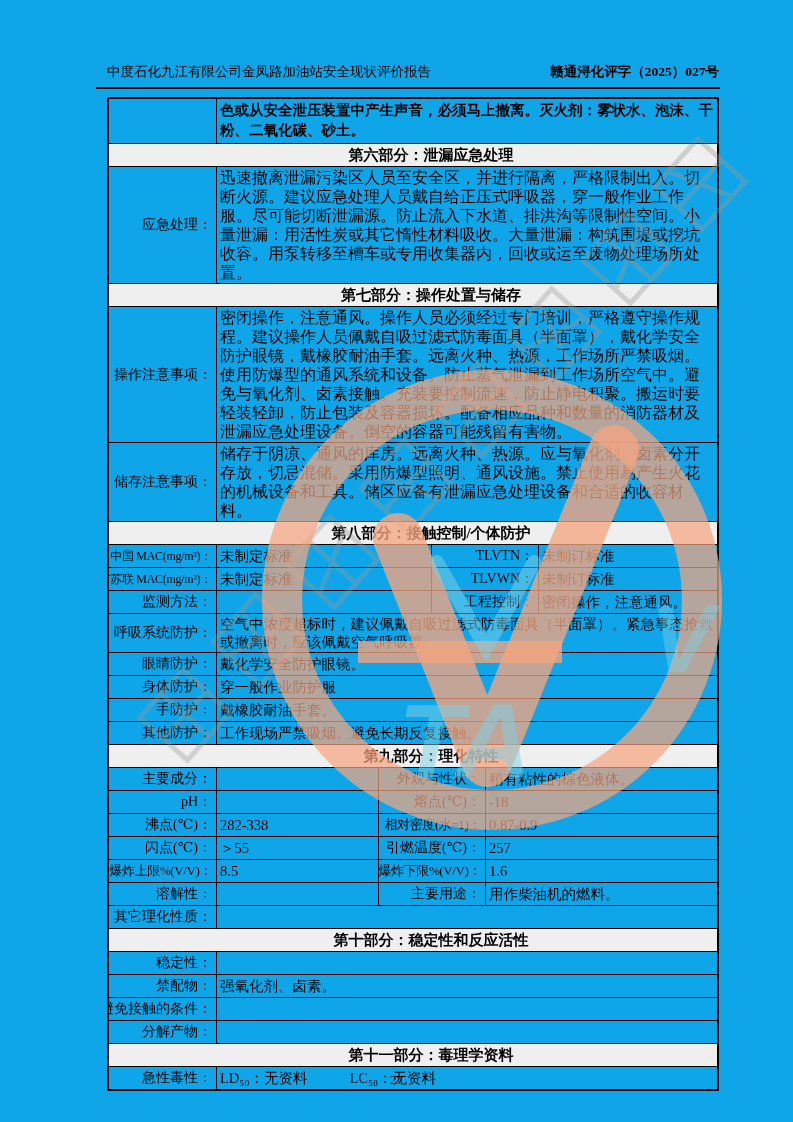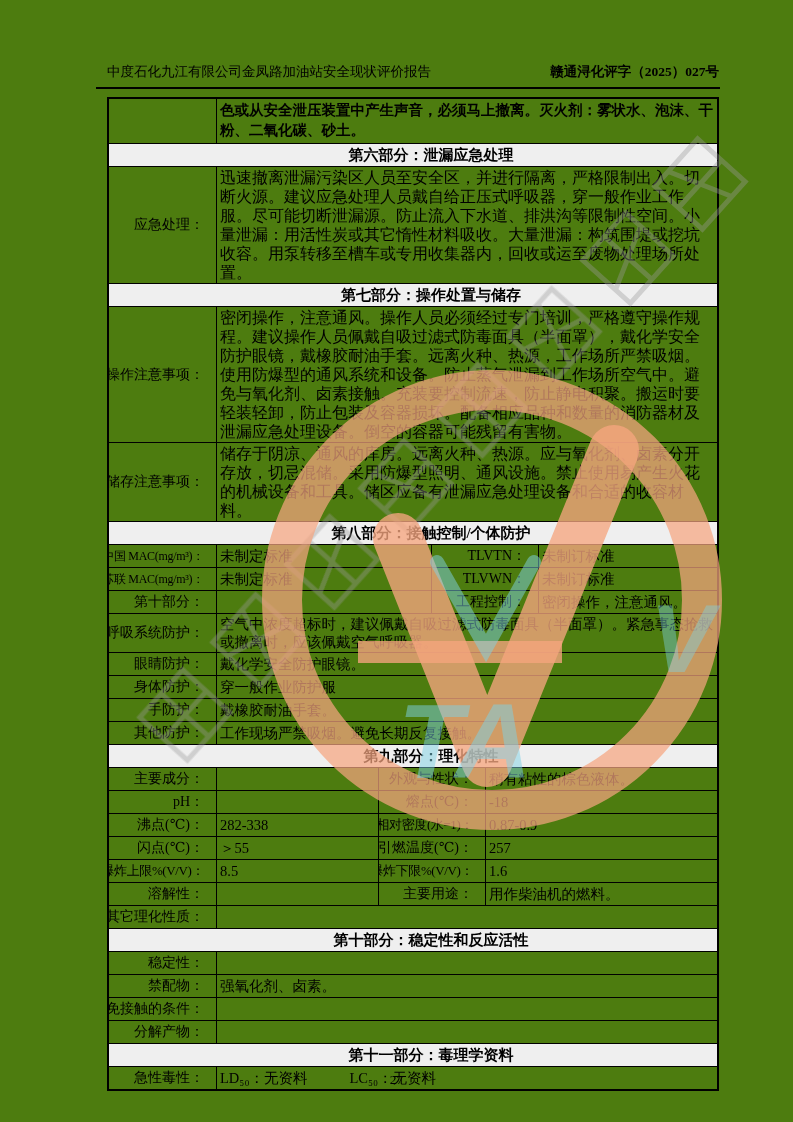--- a/index.html
+++ b/index.html
@@ -1,38 +1,38 @@
 <!DOCTYPE html>
 <html><head>
 <meta charset="utf-8">
 <style>
   html,body{margin:0;padding:0;background:#888;}
   .page{
-    position:relative;width:793px;height:1122px;background:#4d7c0f;margin:0 auto;
+    position:relative;width:793px;height:1122px;background:#0ea5e9;margin:0 auto;
     font-family:"Liberation Serif","DejaVu Serif",serif;color:#000;overflow:hidden;
   }
   
   .phead{
     position:absolute;left:107px;top:63px;width:612px;
     display:flex;justify-content:space-between;align-items:flex-end;
     font-size:13.5px;line-height:18px;white-space:nowrap;
   }
   .phead .docno{font-weight:bold;}
   .phead-rule{position:absolute;left:96px;top:87px;width:624px;height:2px;background:#000;}
   
   .tbl{
     position:absolute;left:107px;top:97px;width:612px;
     border:2px solid #000;box-sizing:border-box;font-size:14.5px;line-height:20px;
   }
   .row{display:flex;border-top:1px solid #000;box-sizing:border-box;}
   .row:first-child{border-top:none;font-weight:bold;}
   .c{box-sizing:border-box;padding:1px 3px;border-right:1px solid #000;overflow:hidden;}
   .c.last{border-right:none;flex:1;}
   .lbl{display:flex;align-items:center;justify-content:flex-end;text-align:right;
-       font-size:14px;white-space:nowrap;padding-right:12px;}
+       font-size:14px;white-space:nowrap;padding-right:4px;}
   .val{display:flex;align-items:center;}
   .val.wrap{display:block;align-items:initial;}
   .sec{background:#efefef;font-weight:bold;text-align:center;font-size:15px;
        min-height:22px;display:flex;align-items:center;justify-content:center;
        border-top:1px solid #000;padding-left:36px;}
   
   .w-l{width:108px;flex:none;}              
   .s8-v1{width:215px;flex:none;}            
   .s8-l2{width:107px;flex:none;}            
   .s9-v1{width:162px;flex:none;}            
@@ -91,21 +91,21 @@
       <div class="c lbl s8-l2">TLVTN：</div>
       <div class="c val last">未制订标准</div>
     </div>
     <div class="row h22">
       <div class="c lbl w-l small">前苏联 MAC(mg/m³)：</div>
       <div class="c val s8-v1">未制定标准</div>
       <div class="c lbl s8-l2">TLVWN：</div>
       <div class="c val last">未制订标准</div>
     </div>
     <div class="row h22">
-      <div class="c lbl w-l">第十部分：</div>
+      <div class="c lbl w-l">监测方法：</div>
       <div class="c val s8-v1"></div>
       <div class="c lbl s8-l2">工程控制：</div>
       <div class="c val last">密闭操作，注意通风。</div>
     </div>
     <div class="row h37">
       <div class="c lbl w-l">呼吸系统防护：</div>
       <div class="c val wrap last lh18">空气中浓度超标时，建议佩戴自吸过滤式防毒面具（半面罩）。紧急事态抢救或撤离时，应该佩戴空气呼吸器。</div>
     </div>
     <div class="row h22">
       <div class="c lbl w-l">眼睛防护：</div>

